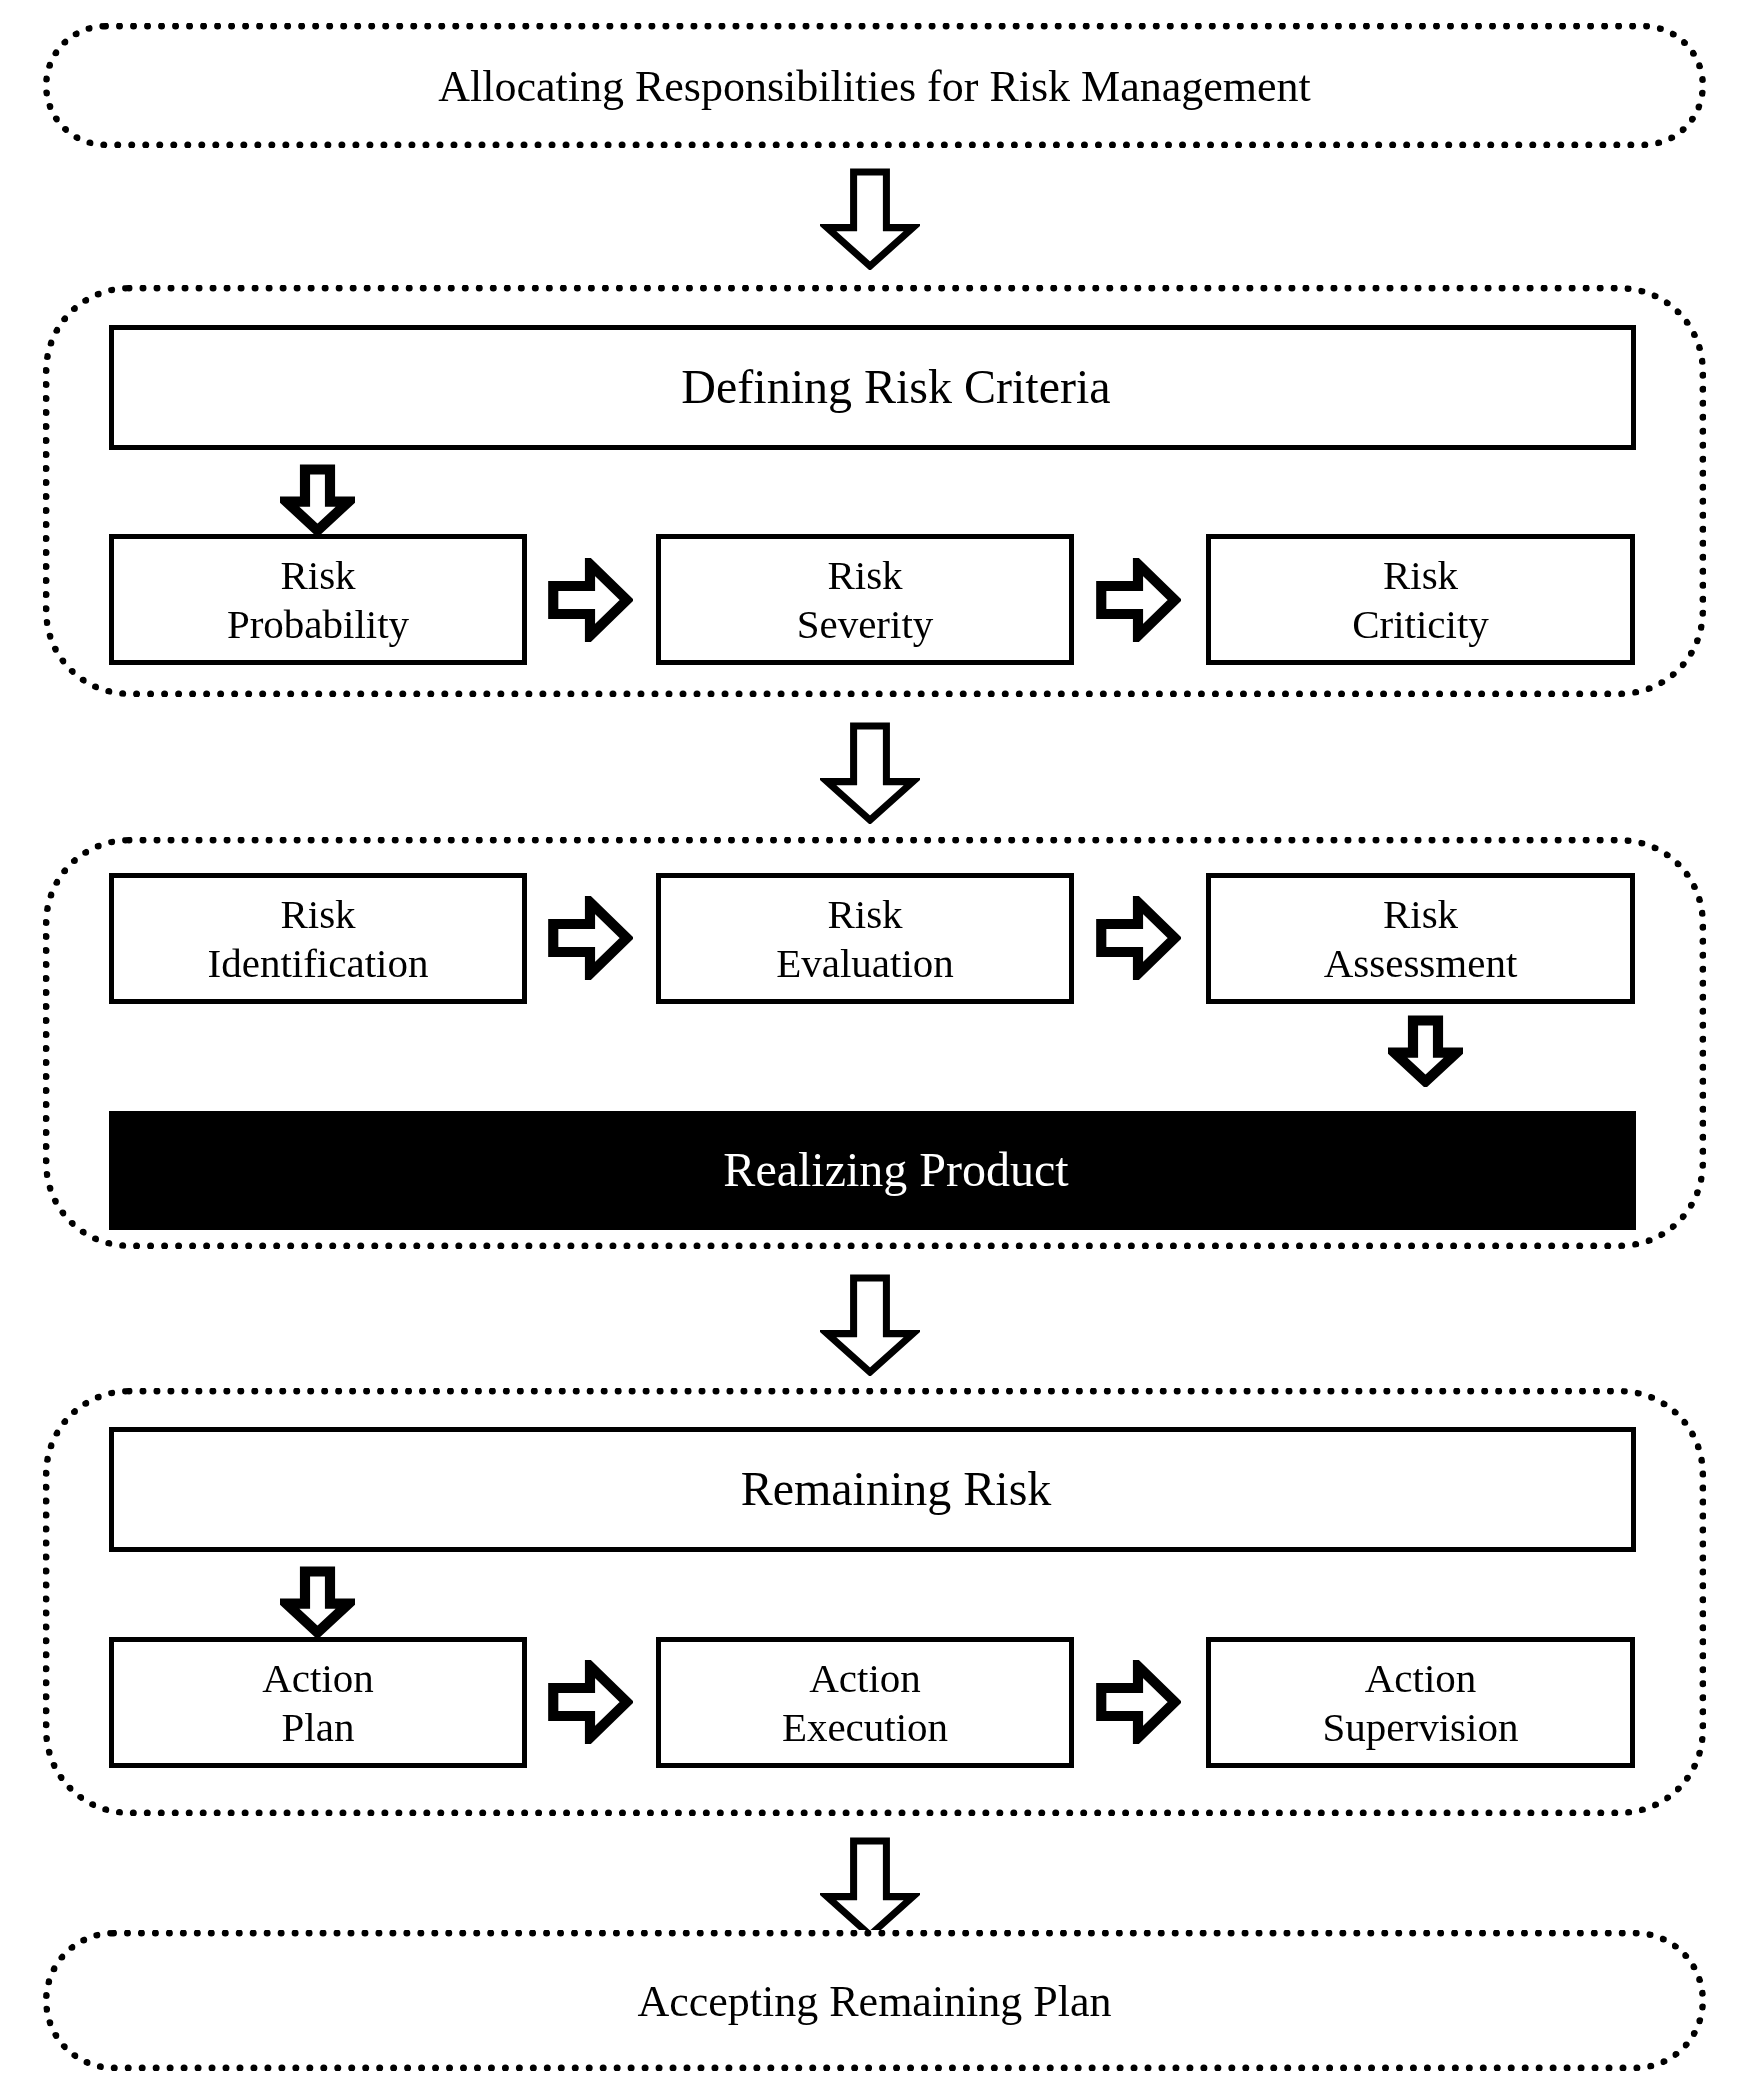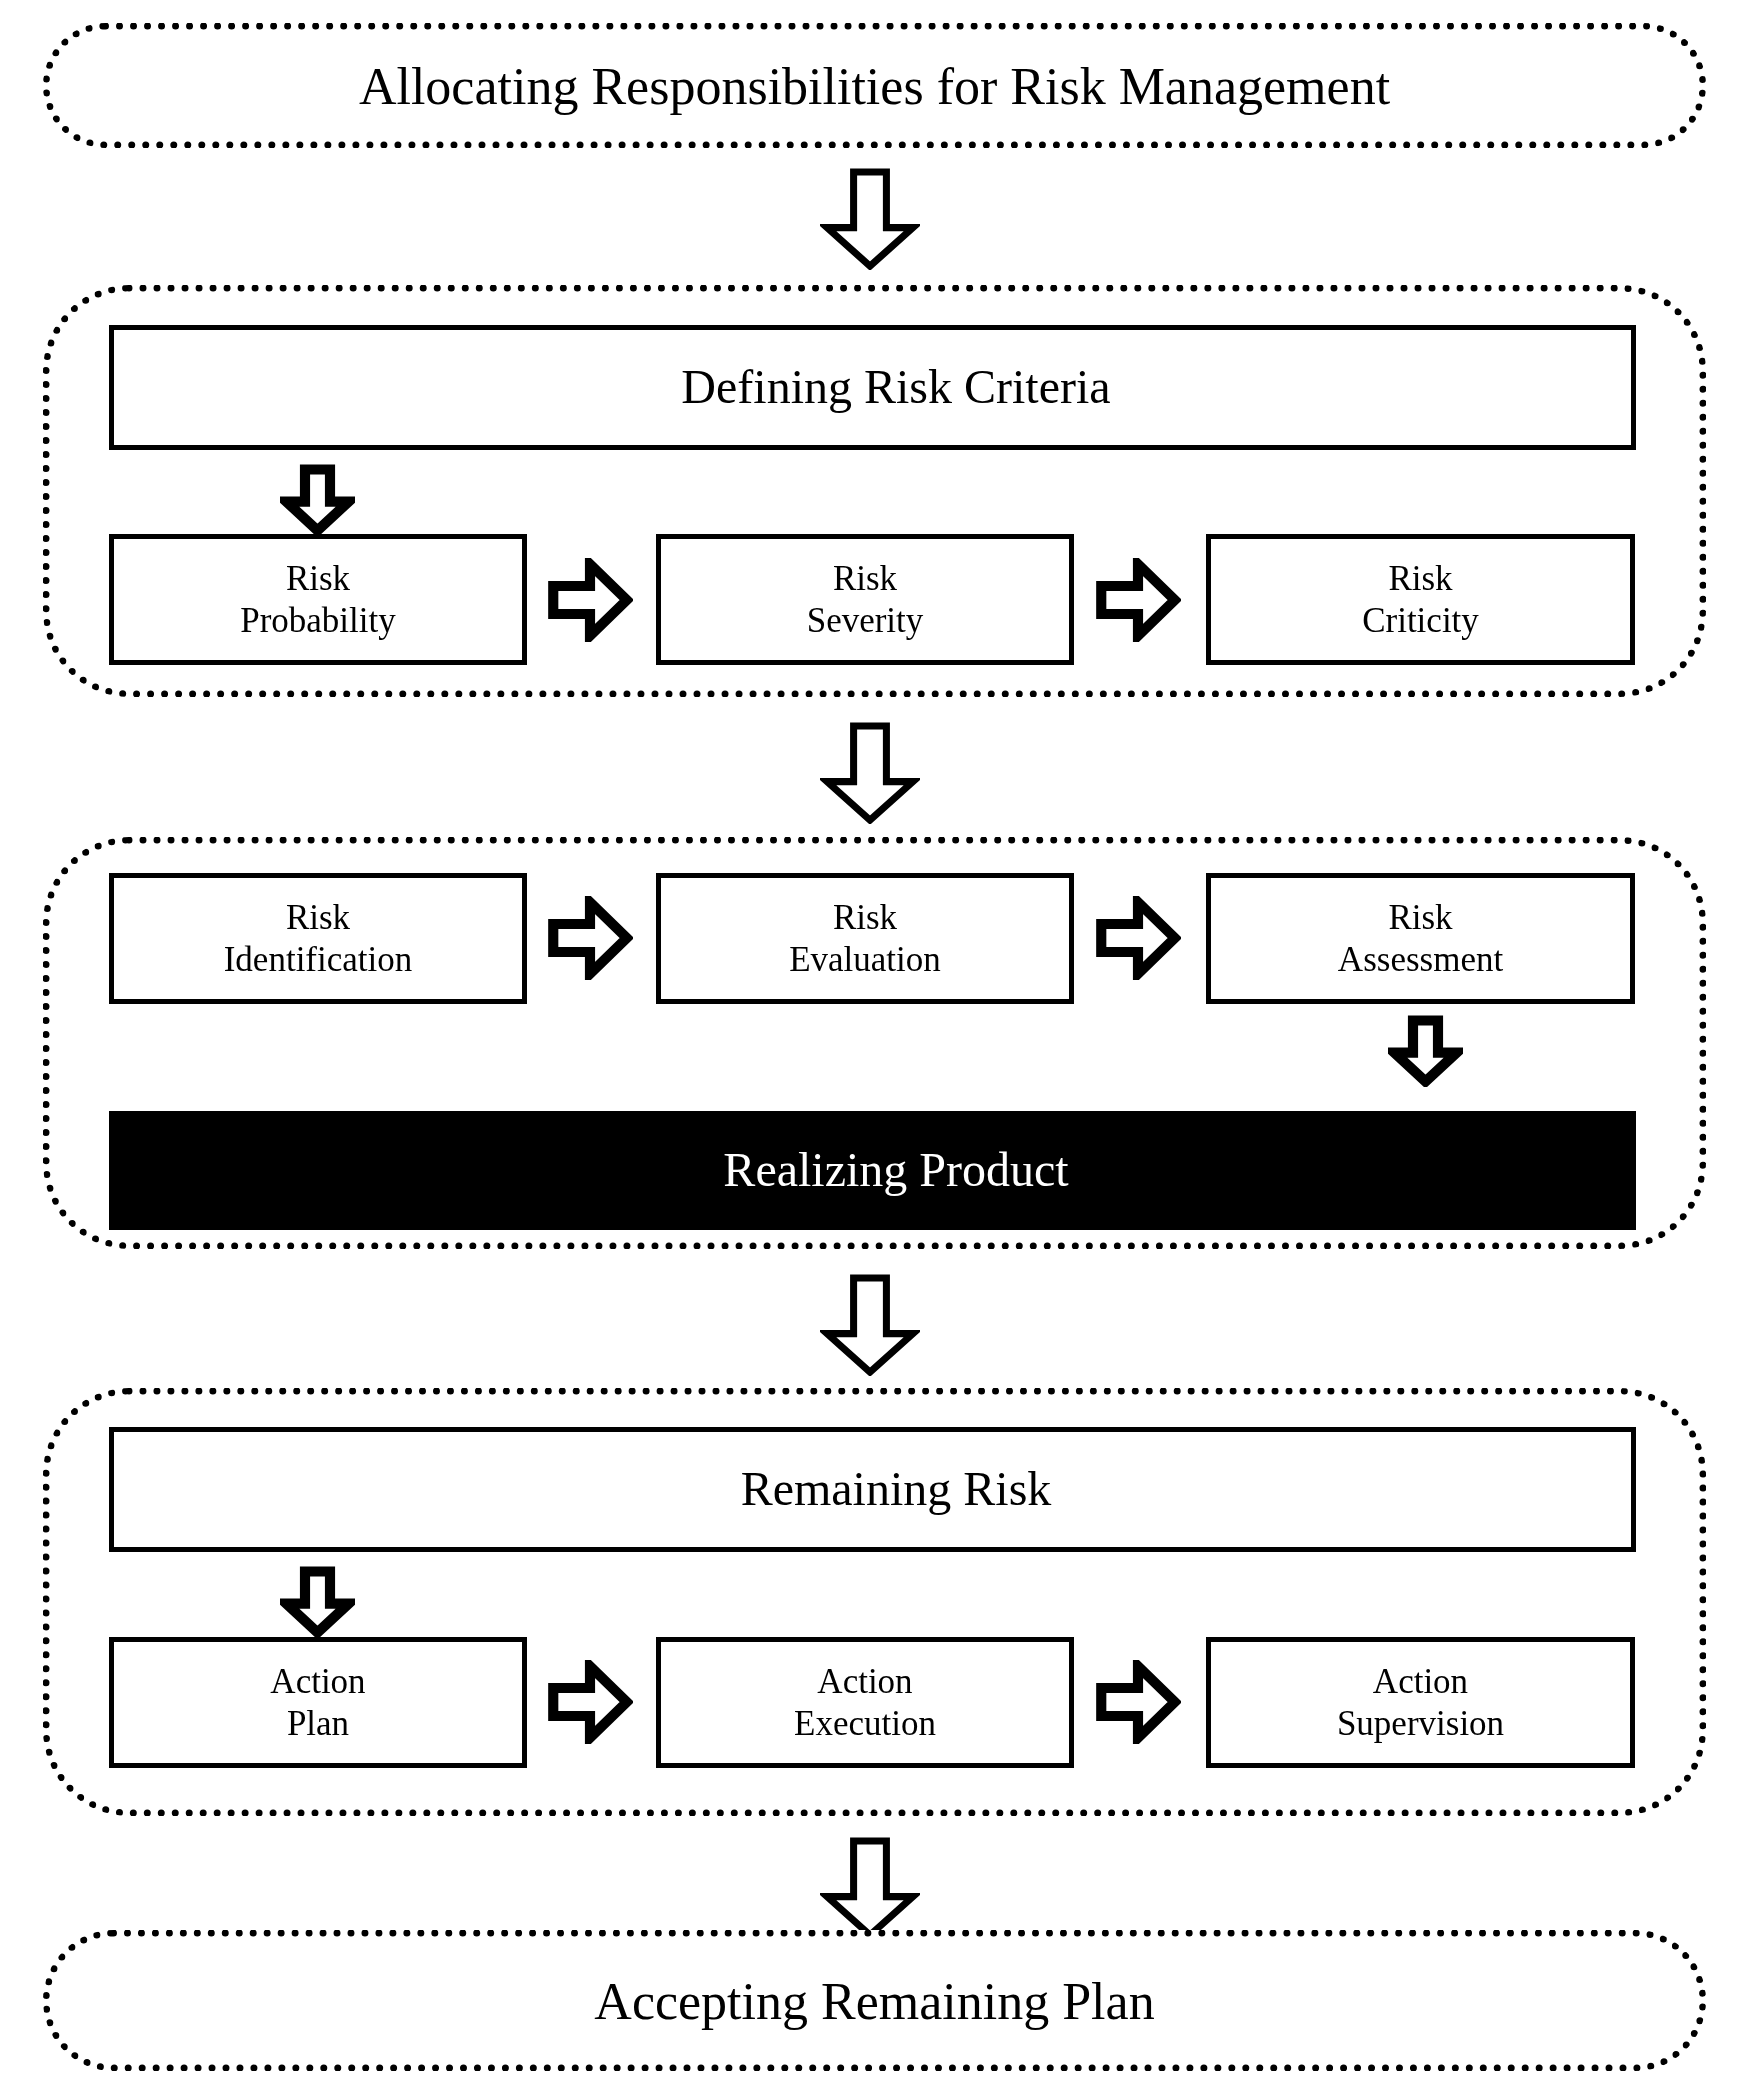--- a/index.html
+++ b/index.html
@@ -40,23 +40,23 @@
     line-height: 1.18;
     color: #000000;
   }
   .solidbox.filled {
     background: #000000;
     color: #ffffff;
     margin-top: 28px;
   }
 
   
-  .t-capsule  { font-size: 52px; }
+  .t-capsule  { font-size: 44px; }
   .t-wide     { font-size: 48px; padding-left: 47px; }
-  .t-small    { font-size: 35px; }
+  .t-small    { font-size: 41px; }
 
   .capsule-label {
     position: absolute;
     left: 0;
     right: 0;
     top: 50%;
     transform: translateY(-50%);
     text-align: center;
     color: #000000;
     white-space: nowrap;

